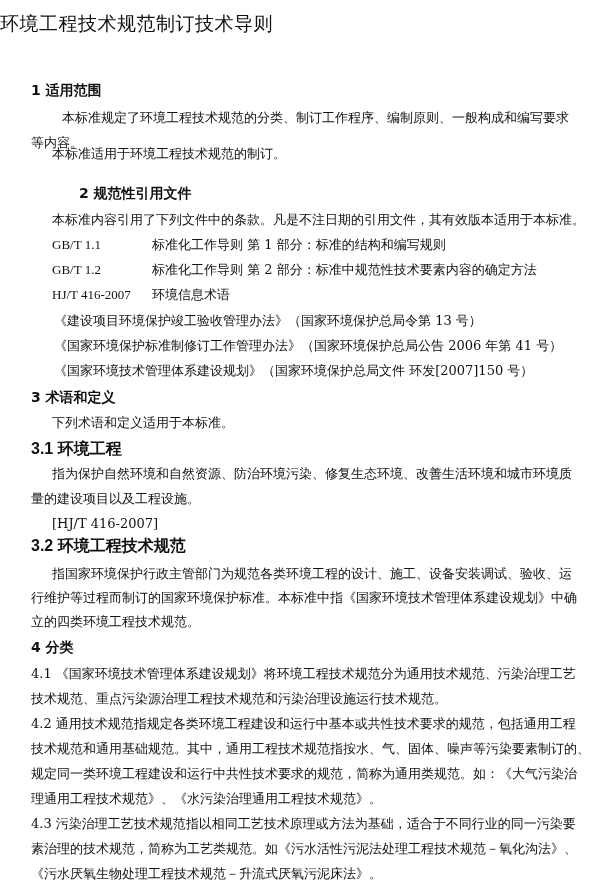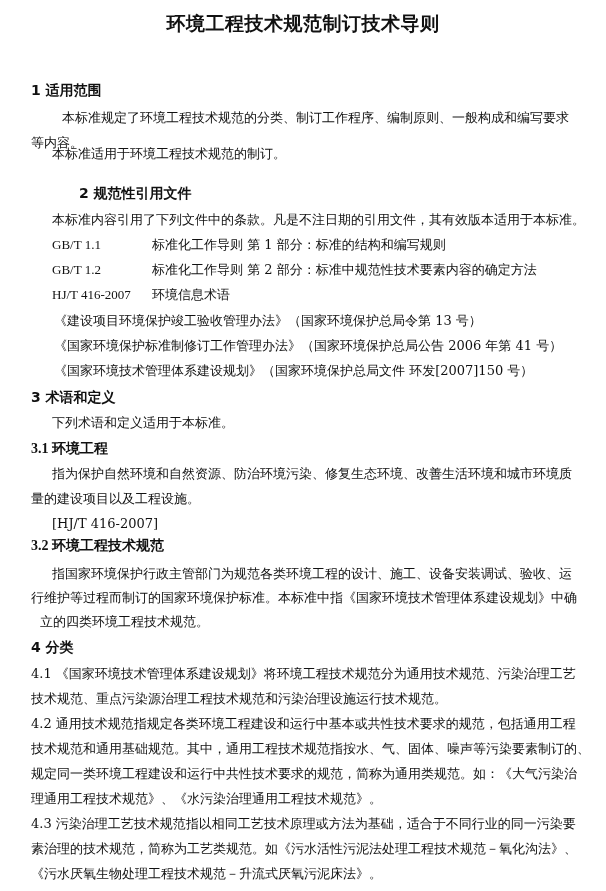--- a/index.html
+++ b/index.html
@@ -1,22 +1,22 @@
 <!DOCTYPE html>
 <html><head>
 <meta charset="utf-8">
 <style>
   html, body { margin:0; padding:0; background:#ffffff; }
   body { width:606px; height:891px; overflow:hidden; position:relative;
          font-family:"DejaVu Serif","Liberation Serif",serif; color:#111; }
-  .title { position:absolute; left:0; width:606px; top:11px; text-align:center;
-           font-family:"DejaVu Sans","Liberation Sans",sans-serif; font-size:19px; font-weight:bold; letter-spacing:0.5px; }
+  .title { position:absolute; left:0; width:606px; top:11px; 
+           font-family:"DejaVu Sans","Liberation Sans",sans-serif; font-size:19px; font-weight:normal; letter-spacing:0.5px; }
   .line { position:absolute; white-space:nowrap; font-size:13px; line-height:16px; }
   .h1 { font-family:"DejaVu Sans","Liberation Sans",sans-serif; font-size:14px; font-weight:bold; }
-  .h2 { font-family:Liberation Serif, serif; font-size:14px; font-weight:bold; }
+  .h2 { font-family:Liberation Sans, sans-serif; font-size:16px; font-weight:bold; }
   .ref-code { display:inline-block; width:100px; font-family:"Liberation Serif","DejaVu Serif",serif; }
 </style>
 </head>
 <body>
 
 <div class="title">环境工程技术规范制订技术导则</div>
 
 <div class="line h1" style="left:31px;top:82px;">1  适用范围</div>
 <div class="line" style="left:62px;top:110px;">本标准规定了环境工程技术规范的分类、制订工作程序、编制原则、一般构成和编写要求</div>
 <div class="line" style="left:31px;top:135px;">等内容。</div>
@@ -41,21 +41,21 @@
 
 <div class="line h1" style="left:31px;top:389px;">3  术语和定义</div>
 <div class="line" style="left:52px;top:415px;">下列术语和定义适用于本标准。</div>
 <div class="line h2" style="left:31px;top:441px;">3.1  环境工程</div>
 <div class="line" style="left:52px;top:466px;">指为保护自然环境和自然资源、防治环境污染、修复生态环境、改善生活环境和城市环境质</div>
 <div class="line" style="left:31px;top:491px;">量的建设项目以及工程设施。</div>
 <div class="line" style="left:52px;top:516px;">[HJ/T 416-2007]</div>
 <div class="line h2" style="left:31px;top:538px;">3.2  环境工程技术规范</div>
 <div class="line" style="left:52px;top:566px;">指国家环境保护行政主管部门为规范各类环境工程的设计、施工、设备安装调试、验收、运</div>
 <div class="line" style="left:31px;top:590px;">行维护等过程而制订的国家环境保护标准。本标准中指《国家环境技术管理体系建设规划》中确</div>
-<div class="line" style="left:31px;top:614px;margin-left:9px;">立的四类环境工程技术规范。</div>
+<div class="line" style="left:31px;top:614px;">立的四类环境工程技术规范。</div>
 
 <div class="line h1" style="left:31px;top:639px;">4  分类</div>
 <div class="line" style="left:31px;top:666px;">4.1 《国家环境技术管理体系建设规划》将环境工程技术规范分为通用技术规范、污染治理工艺</div>
 <div class="line" style="left:31px;top:691px;">技术规范、重点污染源治理工程技术规范和污染治理设施运行技术规范。</div>
 <div class="line" style="left:31px;top:716px;">4.2  通用技术规范指规定各类环境工程建设和运行中基本或共性技术要求的规范，包括通用工程</div>
 <div class="line" style="left:31px;top:741px;">技术规范和通用基础规范。其中，通用工程技术规范指按水、气、固体、噪声等污染要素制订的、</div>
 <div class="line" style="left:31px;top:766px;">规定同一类环境工程建设和运行中共性技术要求的规范，简称为通用类规范。如：《大气污染治</div>
 <div class="line" style="left:31px;top:791px;">理通用工程技术规范》、《水污染治理通用工程技术规范》。</div>
 <div class="line" style="left:31px;top:816px;">4.3  污染治理工艺技术规范指以相同工艺技术原理或方法为基础，适合于不同行业的同一污染要</div>
 <div class="line" style="left:31px;top:841px;">素治理的技术规范，简称为工艺类规范。如《污水活性污泥法处理工程技术规范－氧化沟法》、</div>

